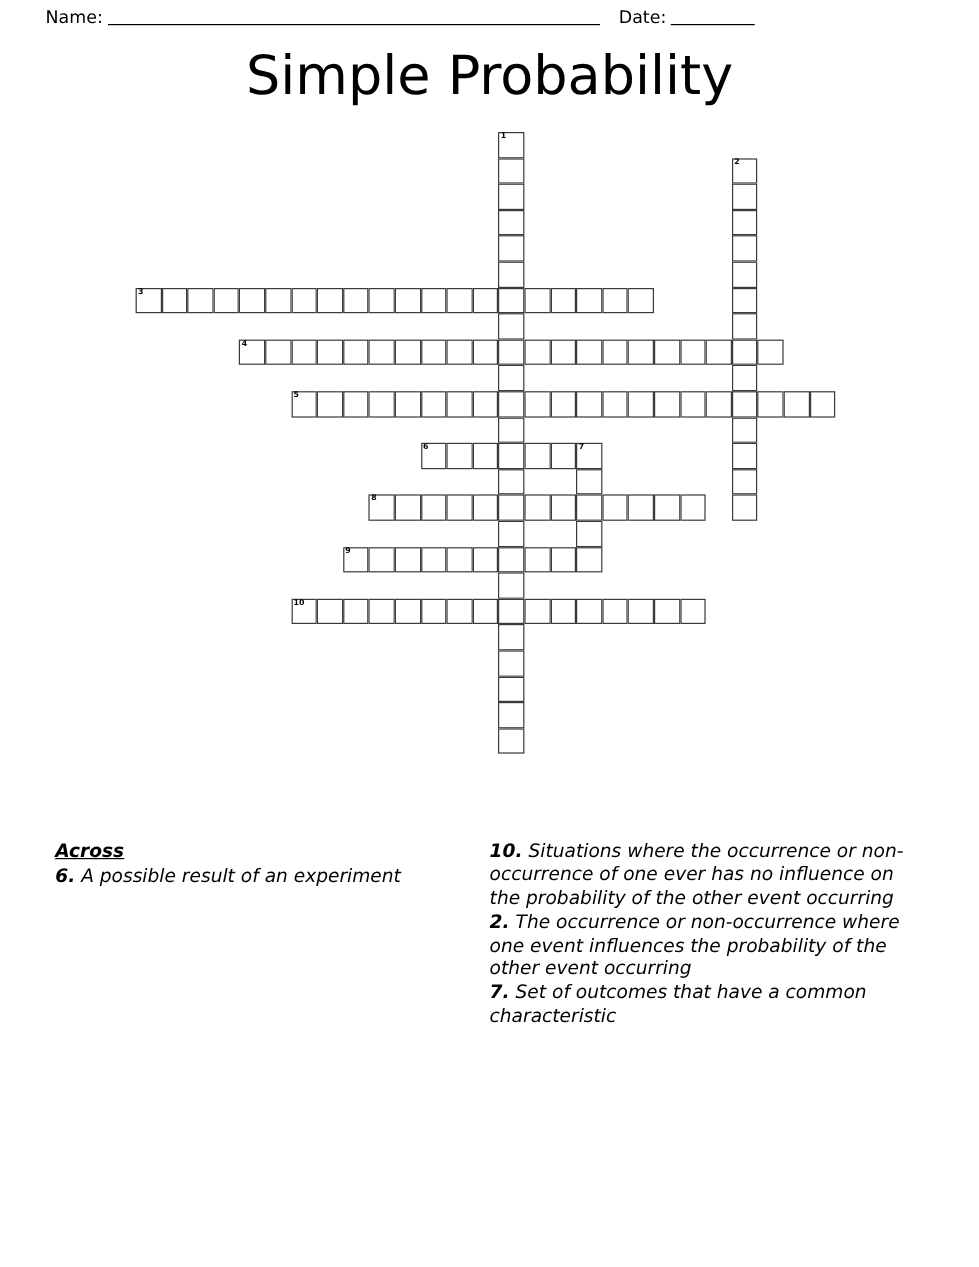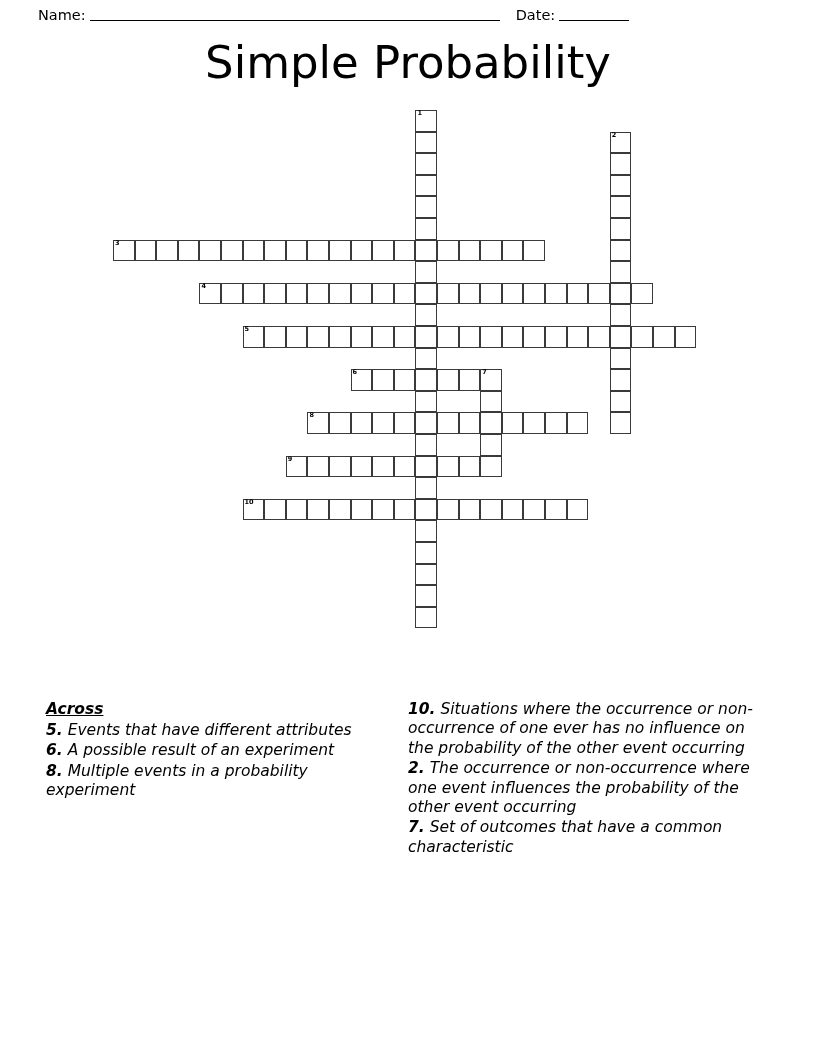--- a/index.html
+++ b/index.html
@@ -268,31 +268,23 @@
     <div class="cell" style="left: 501.8px; top: 498.8px;"></div>
     <div class="cell" style="left: 523.4px; top: 498.8px;"></div>
     <div class="cell" style="left: 545px; top: 498.8px;"></div>
     <div class="cell" style="left: 566.6px; top: 498.8px;"></div>
   </div>
 
 <div id="clues">
   <div class="clue-col left">
     <div class="clue-head">Across</div>
     <div class="clue">
-      <span class="cnumlbl">5.</span>
-      <span class="ctext">Events that have different attributes</span>
-    </div>
-    <div class="clue">
       <span class="cnumlbl">6.</span>
       <span class="ctext">A possible result of an experiment</span>
     </div>
-    <div class="clue">
-      <span class="cnumlbl">8.</span>
-      <span class="ctext">Multiple events in a probability experiment</span>
-    </div>
   </div>
 
   <div class="clue-col right">
     <div class="clue">
       <span class="cnumlbl">10.</span>
       <span class="ctext">Situations where the occurrence or non-occurrence of one ever has no influence on the probability of the other event occurring</span>
     </div>
     <div class="clue">
       <span class="cnumlbl">2.</span>
       <span class="ctext">The occurrence or non-occurrence where one event influences the probability of the other event occurring</span>

